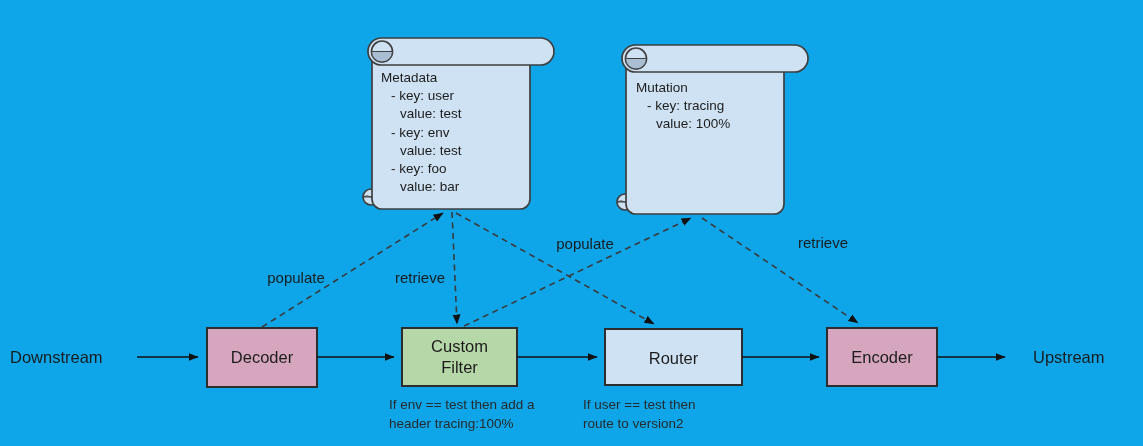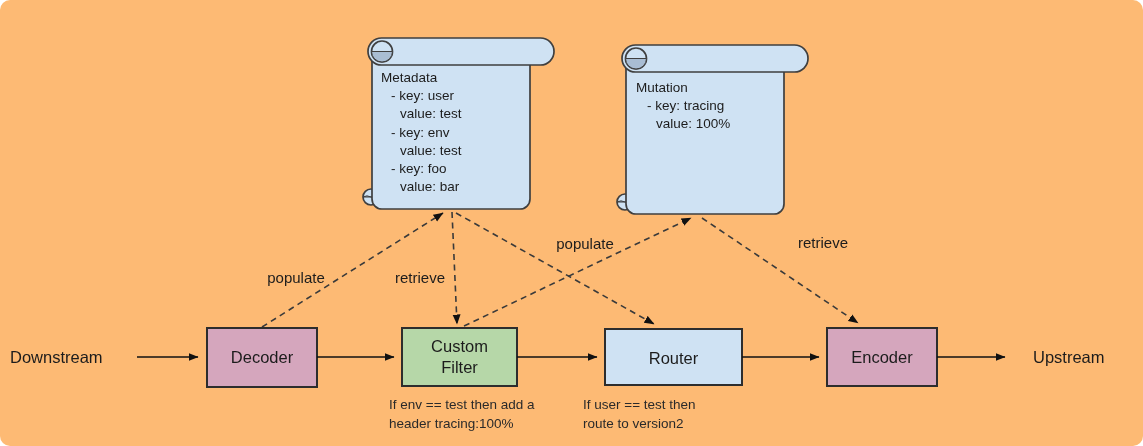--- a/index.html
+++ b/index.html
@@ -1,16 +1,16 @@
 <!DOCTYPE html>
 <html><head>
 <meta charset="utf-8">
 <style>
   html, body { margin: 0; padding: 0; background: #ffffff; }
-  .stage { position: relative; width: 1143px; height: 446px; background: #fdba74; overflow: hidden; border-radius: 10px; }
+  .stage { position: relative; width: 1143px; height: 446px; background: #0ea5e9; overflow: hidden; }
   svg { display: block; font-family: "Liberation Sans", sans-serif; }
   text { fill: #1c1c1c; }
   .endpoint-label { font-size: 16.5px; }
   .node-label { font-size: 16.5px; text-anchor: middle; }
   .edge-label { font-size: 15px; text-anchor: middle; }
   .note-text { font-size: 13.5px; }
   .caption-text { font-size: 13.5px; fill: #2a2a2a; }
   .node-box { stroke: #2d2d2d; stroke-width: 2; }
   .note-shape { stroke: #3f3f3f; stroke-width: 1.7; }
   .solid-edge { stroke: #111111; stroke-width: 1.6; fill: none; }

